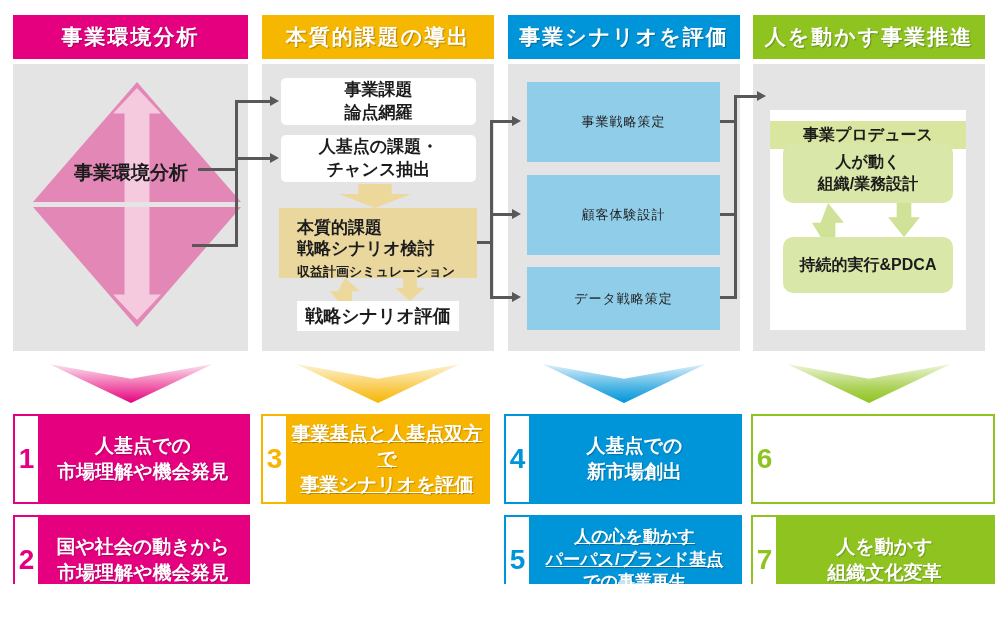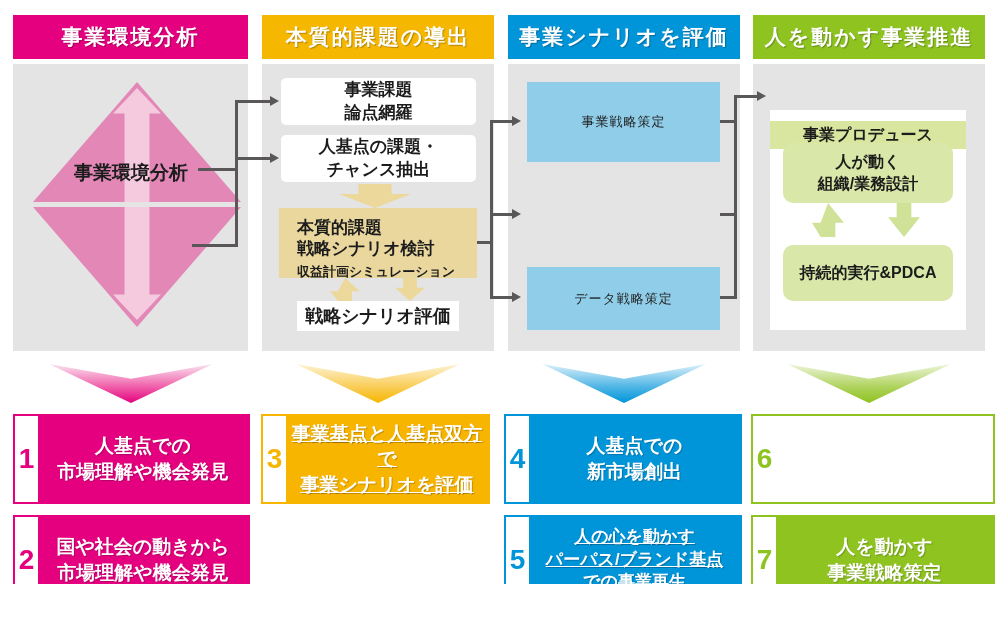--- a/index.html
+++ b/index.html
@@ -102,29 +102,30 @@
   <div class="tanbox" style="left:279px;top:208px;width:198px;height:70px;">
     <div class="t1">本質的課題
 戦略シナリオ検討</div>
     <div class="t2">収益計画シミュレーション</div>
   </div>
   <div class="arrow-up-block tan-arrow" style="left:330px;top:278px;width:30px;height:23px;"></div>
   <div class="arrow-down-block tan-arrow" style="left:395px;top:278px;width:30px;height:23px;"></div>
   <div class="evalbox" style="left:297px;top:301px;width:162px;height:30px;">戦略シナリオ評価</div>
 
   <div class="bluebox" style="left:527px;top:82px;width:193px;height:80px;">事業戦略策定</div>
+  <div class="bluebox" style="left:527px;top:175px;width:193px;height:80px;">顧客体験設計</div>
   <div class="bluebox" style="left:527px;top:267px;width:193px;height:63px;">データ戦略策定</div>
 
   <div class="white-container" style="left:770px;top:110px;width:196px;height:220px;"></div>
   <div class="greenbar" style="left:770px;top:82px;width:196px;height:28px;">事業プロデュース</div>
   <div class="greenbox" style="left:783px;top:143px;width:170px;height:60px;">人が動く
 組織/業務設計</div>
   <div class="arrow-up-block green-arrow" style="left:812px;top:203px;width:32px;height:34px;"></div>
   <div class="arrow-down-block green-arrow" style="left:888px;top:203px;width:32px;height:34px;"></div>
-  <div class="greenbox" style="left:783px;top:245px;width:170px;height:56px;">持続的実行&amp;PDCA</div>
+  <div class="greenbox" style="left:783px;top:237px;width:170px;height:56px;">持続的実行&amp;PDCA</div>
 
   <div class="line" style="left:198px;top:168px;width:40px;height:3px;"></div>
   <div class="line" style="left:192px;top:244px;width:46px;height:3px;"></div>
   <div class="line" style="left:235px;top:100px;width:3px;height:147px;"></div>
   <div class="line" style="left:235px;top:100px;width:36px;height:3px;"></div>
   <div class="ah" style="left:270px;top:96px;"></div>
   <div class="line" style="left:235px;top:157px;width:36px;height:3px;"></div>
   <div class="ah" style="left:270px;top:153px;"></div>
 
   <div class="line" style="left:477px;top:241px;width:16px;height:3px;"></div>
@@ -173,16 +174,16 @@
     <div class="otext small" style="background: rgb(0, 149, 217);">人の心を動かす
 パーパス/ブランド基点
 での事業再生</div>
   </div>
   <div class="obox" style="left: 751px; top: 414px; width: 244px; border-color: rgb(142, 195, 32);">
     <div class="num" style="color: rgb(142, 195, 32);">6</div>
   </div>
   <div class="obox" style="left: 751px; top: 515px; width: 244px; border-color: rgb(142, 195, 32);">
     <div class="num" style="color: rgb(142, 195, 32);">7</div>
     <div class="otext" style="background: rgb(142, 195, 32);">人を動かす
-事業戦略策定</div>
+組織文化変革</div>
   </div>
 
 </div>
 
 </body></html>

